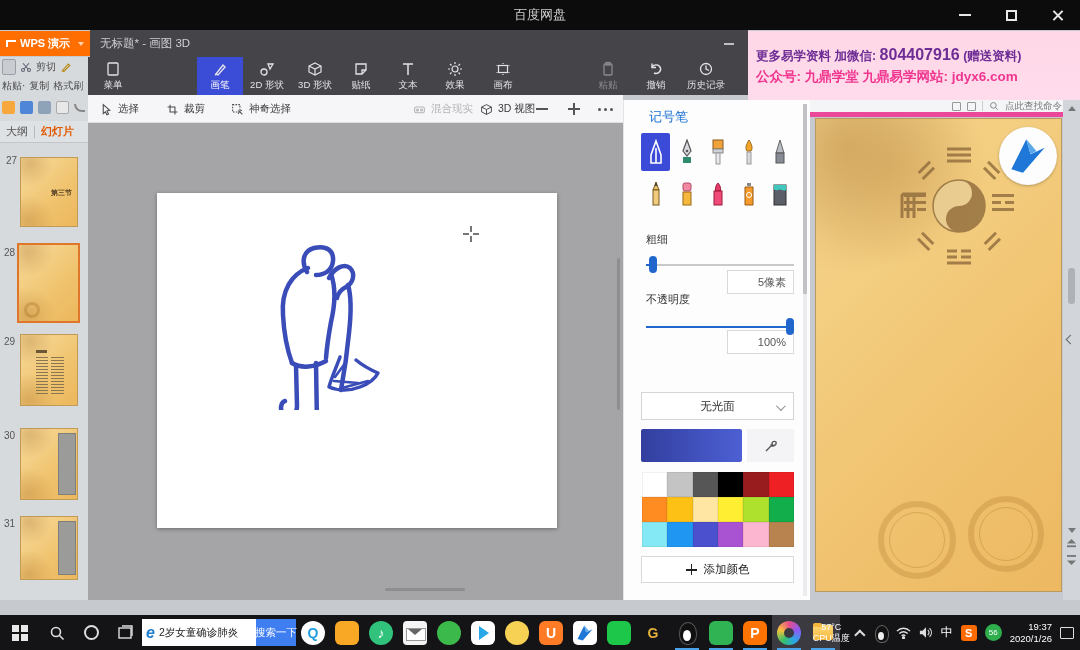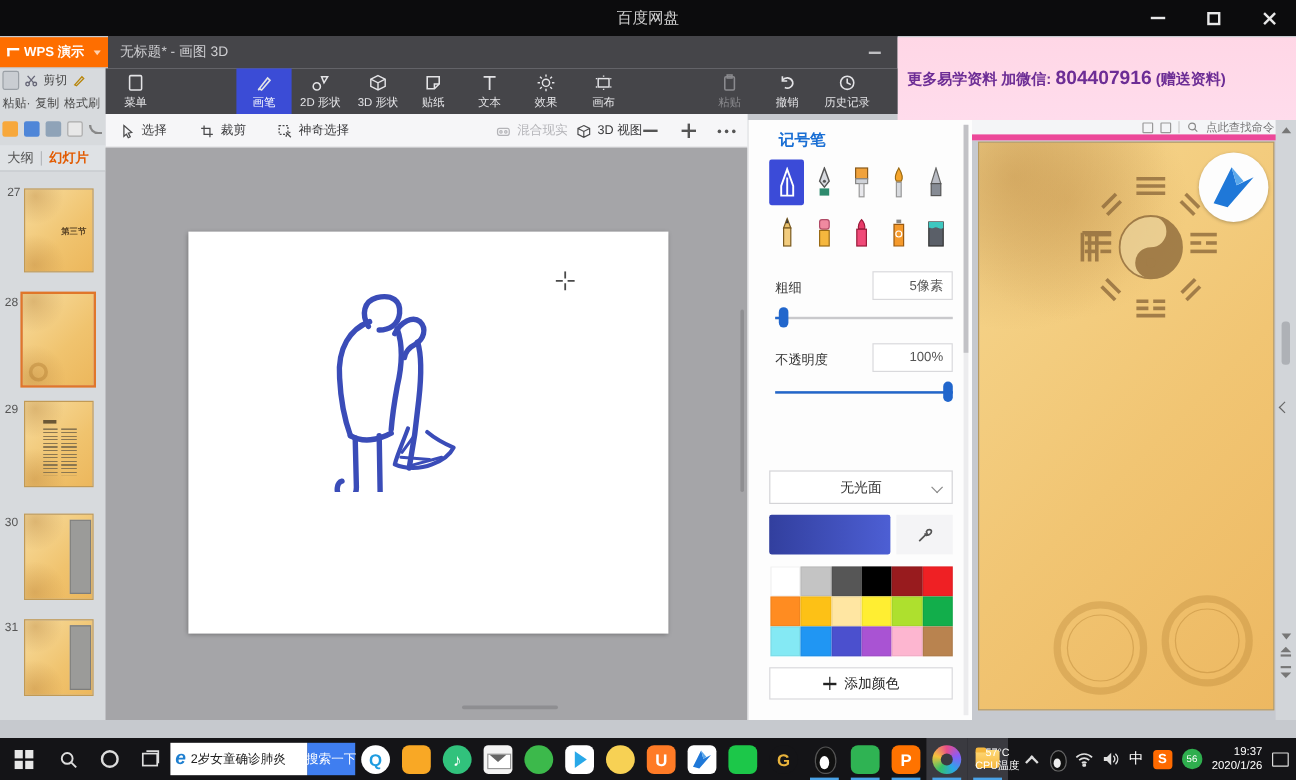--- a/index.html
+++ b/index.html
@@ -78,25 +78,25 @@
   
   .canvas-area { position:absolute; left:88px; top:123px; width:535px; height:477px; background:#a5a5a8; }
   .paint-canvas { position:absolute; left:69px; top:70px; width:400px; height:335px; background:#fff; box-shadow:0 1px 4px rgba(0,0,0,.35); }
   .doodle { position:absolute; left:73px; top:37px; }
   .crosshair { position:absolute; left:375px; top:103px; }
   .v-scroll { position:absolute; left:529px; top:135px; width:3px; height:152px; background:#8e8e91; border-radius:2px; }
   .h-scroll { position:absolute; left:297px; top:465px; width:80px; height:3px; background:#8e8e91; border-radius:2px; }
 
   
   .paint-panel { position:absolute; left:623px; top:100px; width:187px; height:500px; background:#fdfdfd; border-left:1px solid #e4e4e6; }
-  .panel-title { position:absolute; left:25px; top:8px; color:#1a6fd4; font-size:13px; font-weight:bold; }
+  .panel-title { position:absolute; left:25px; top:8px; color:#1a6fd4; font-size:13px; font-weight:normal; }
   .brush { position:absolute; width:29px; height:38px; display:flex; align-items:center; justify-content:center; border-radius:2px; }
   .brush.selected { background:#3b4bd8; }
   .lbl { position:absolute; font-size:11px; color:#333; }
-  .val-box { position:absolute; width:67px; height:24px; background:#fff; border:1px solid #d9d9dc; font-size:11px; color:#555; display:flex; align-items:center; justify-content:flex-end; padding-right:7px; }
+  .val-box { position:absolute; width:67px; height:24px; background:#fff; border:1px solid #d9d9dc; font-size:11px; color:#555; display:flex; align-items:center; justify-content:flex-end; padding-right:7px;margin-top:44px; }
   .slider { position:absolute; left:22px; width:148px; height:17px; }
   .slider .track { position:absolute; left:0; top:8px; width:100%; height:2px; background:#c9c9cc; }
   .slider .fill { position:absolute; top:8px; height:2px; background:#2166cc; }
   .slider .thumb { position:absolute; top:0; width:8px; height:17px; border-radius:4px; background:#2166cc; }
   .dropdown { position:absolute; left:17px; top:292px; width:153px; height:28px; border:1px solid #d4d4d7; background:#fff; display:flex; align-items:center; justify-content:center; font-size:11.5px; color:#333; }
   .dd-chevron { position:absolute; right:10px; top:11px; width:7px; height:7px; border-right:1.5px solid #888; border-bottom:1.5px solid #888; transform:rotate(45deg) translateY(-2px); }
   .cur-color { position:absolute; left:17px; top:329px; width:101px; height:33px; border-radius:2px; }
   .dropper-box { position:absolute; left:123px; top:329px; width:47px; height:33px; background:#f4f4f6; display:flex; align-items:center; justify-content:center; }
   .palette { position:absolute; left:18px; top:372px; width:152px; height:75px; display:grid; grid-template-columns:repeat(6,1fr); }
   .swatch { width:100%; height:25px; box-shadow:inset 0 0 0 1px rgba(0,0,0,.06); }
@@ -213,20 +213,21 @@
     <div class="wps-caret"></div>
   </div>
 
   <div class="paint-title">
     <span>无标题* - 画图 3D</span>
     <div class="paint-min"></div>
   </div>
 
   <div class="banner">
     <div class="l1"><span>更多易学资料 加微信: </span><span class="num">804407916</span><span> (赠送资料)</span></div>
+    <div class="l2">公众号: 九鼎学堂 九鼎易学网站: jdyx6.com</div>
   </div>
 
   <div class="wps-left">
     <div class="ribbon-line" style="top:2px;">
       <div class="clip-big"></div>
       <svg class="mini-ic" viewBox="0 0 16 16" fill="none" stroke="#667" stroke-width="1.5">
           <circle cx="4" cy="12" r="2"></circle>
           <circle cx="12" cy="12" r="2"></circle>
           <path d="M5 11 L12 3 M11 11 L4 3"></path>
         </svg>

